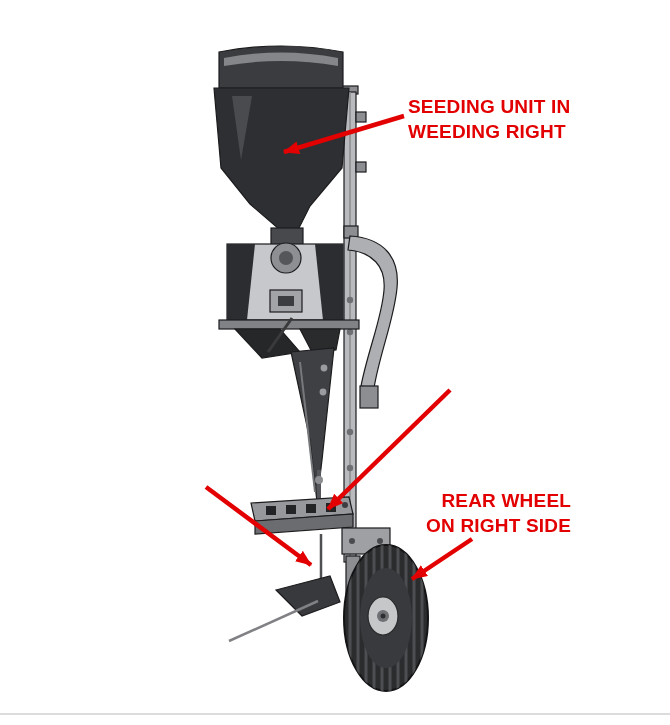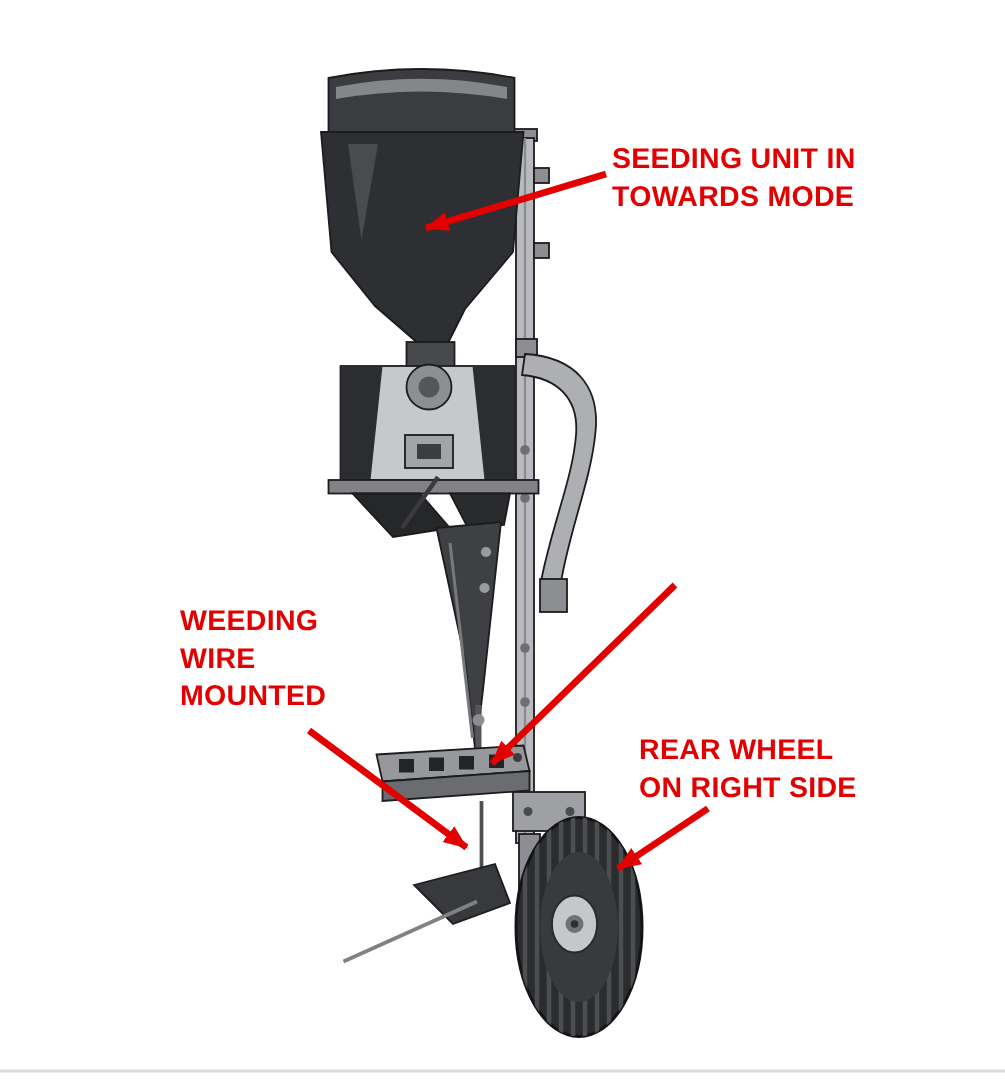--- a/index.html
+++ b/index.html
@@ -146,24 +146,21 @@
         <polygon points="0,0 16,6.5 0,13" fill="var(--accent-color,#e30000)"></polygon>
       </marker>
     </defs>
     <line class="arrow" x1="404" y1="116" x2="284" y2="152" marker-end="url(#arrowhead)"></line>
     <line class="arrow" x1="450" y1="390" x2="328" y2="509" marker-end="url(#arrowhead)"></line>
     <line class="arrow" x1="206" y1="487" x2="311" y2="565" marker-end="url(#arrowhead)"></line>
     <line class="arrow" x1="472" y1="539" x2="412" y2="579" marker-end="url(#arrowhead)"></line>
   </svg>
 
   <div class="annotation" style="left:408px; top:94px;">SEEDING UNIT IN
-TOWARDS MODE</div>
+WEEDING RIGHT</div>
 
 
-  <div class="annotation" style="left:120px; top:402px;">WEEDING
-WIRE
-MOUNTED</div>
 
-  <div class="annotation" style="left:426px; top:488px;">REAR WHEEL
+  <div class="annotation" style="left:426px; top:488px;text-align:right;">REAR WHEEL
 ON RIGHT SIDE</div>
 
   <div class="bottom-edge"></div>
 </div>
 
 </body></html>

